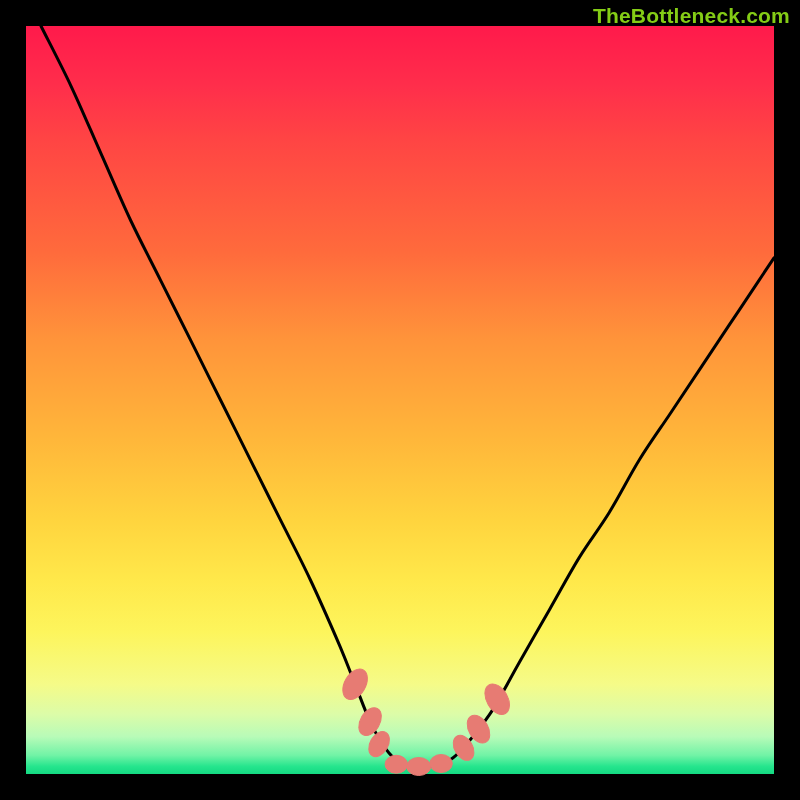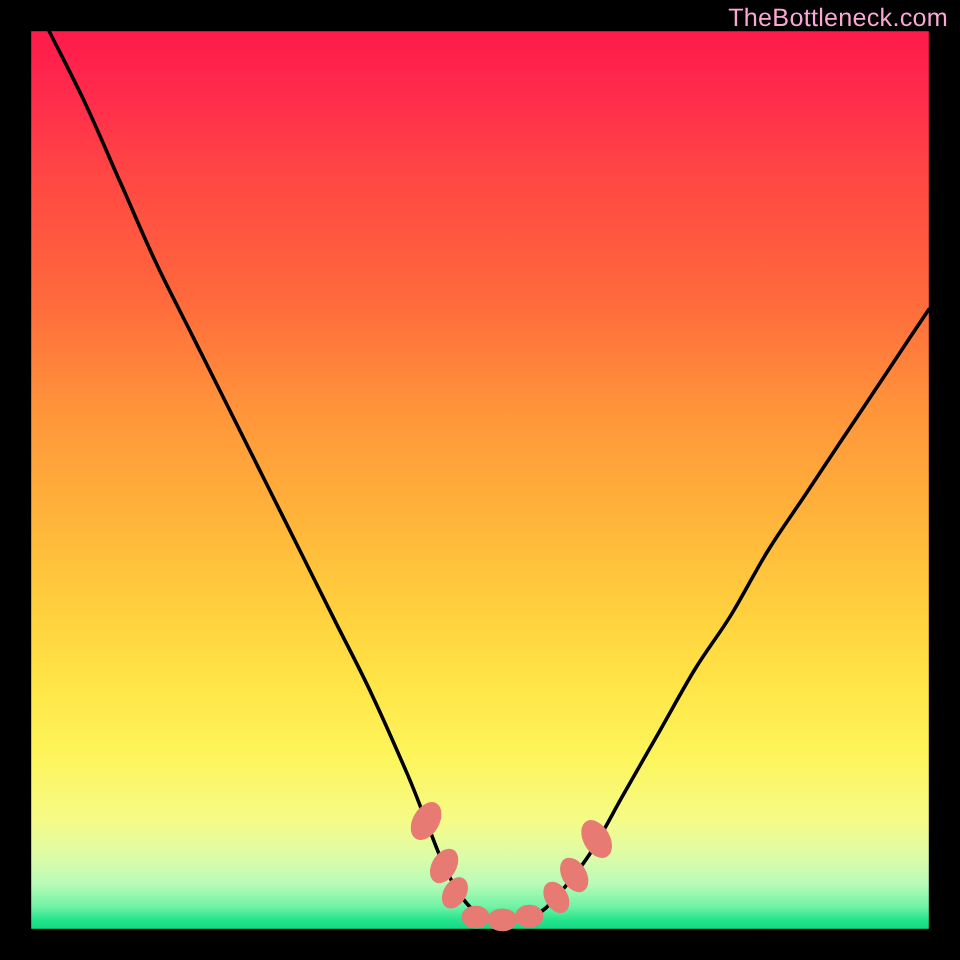--- a/index.html
+++ b/index.html
@@ -40,23 +40,23 @@
       #b8fbb8 95%,
       #71f3a6 97.5%,
       #25e58d 99%,
       #14d982 100%
     );
   }
   .watermark {
     position: absolute;
     top: 4px;
     right: 10px;
-    color: #f9a8d4;
+    color: #84cc16;
     font-size: 21px;
-    font-weight: 400;
+    font-weight: 700;
     letter-spacing: 0.2px;
     user-select: none;
   }
   svg.curve {
     position: absolute;
     left: 0;
     top: 0;
     width: 748px;
     height: 748px;
     overflow: visible;

